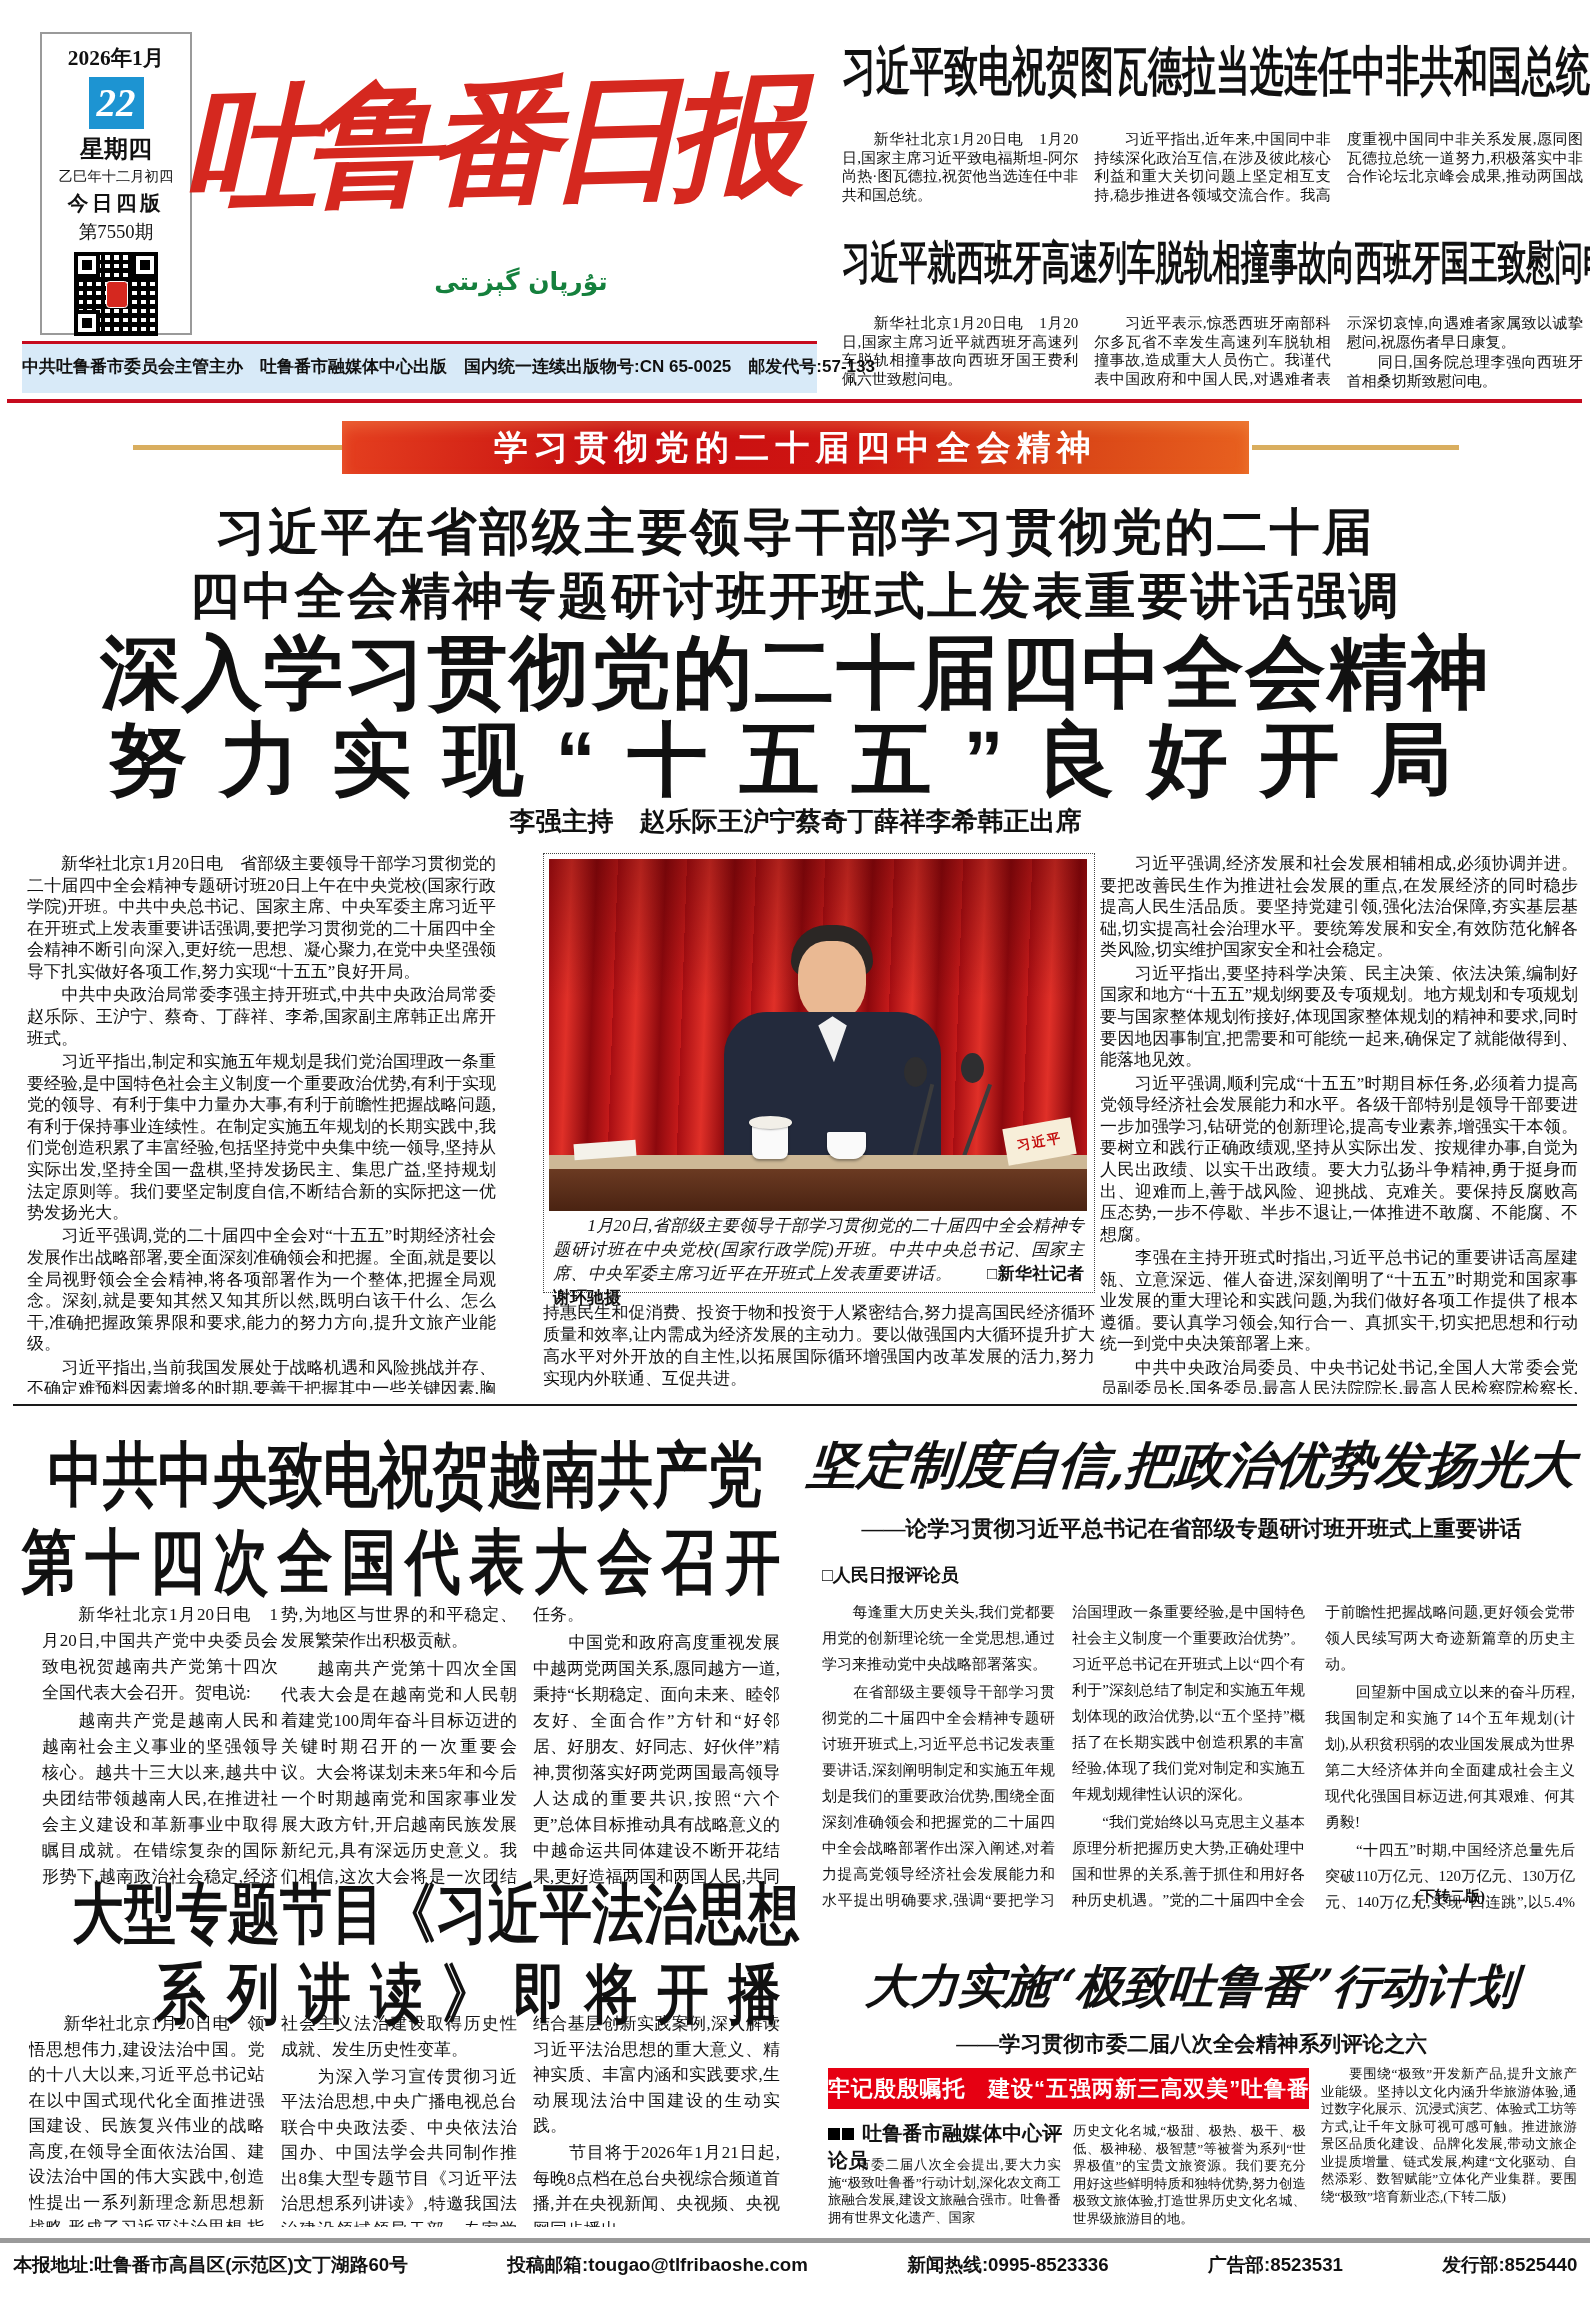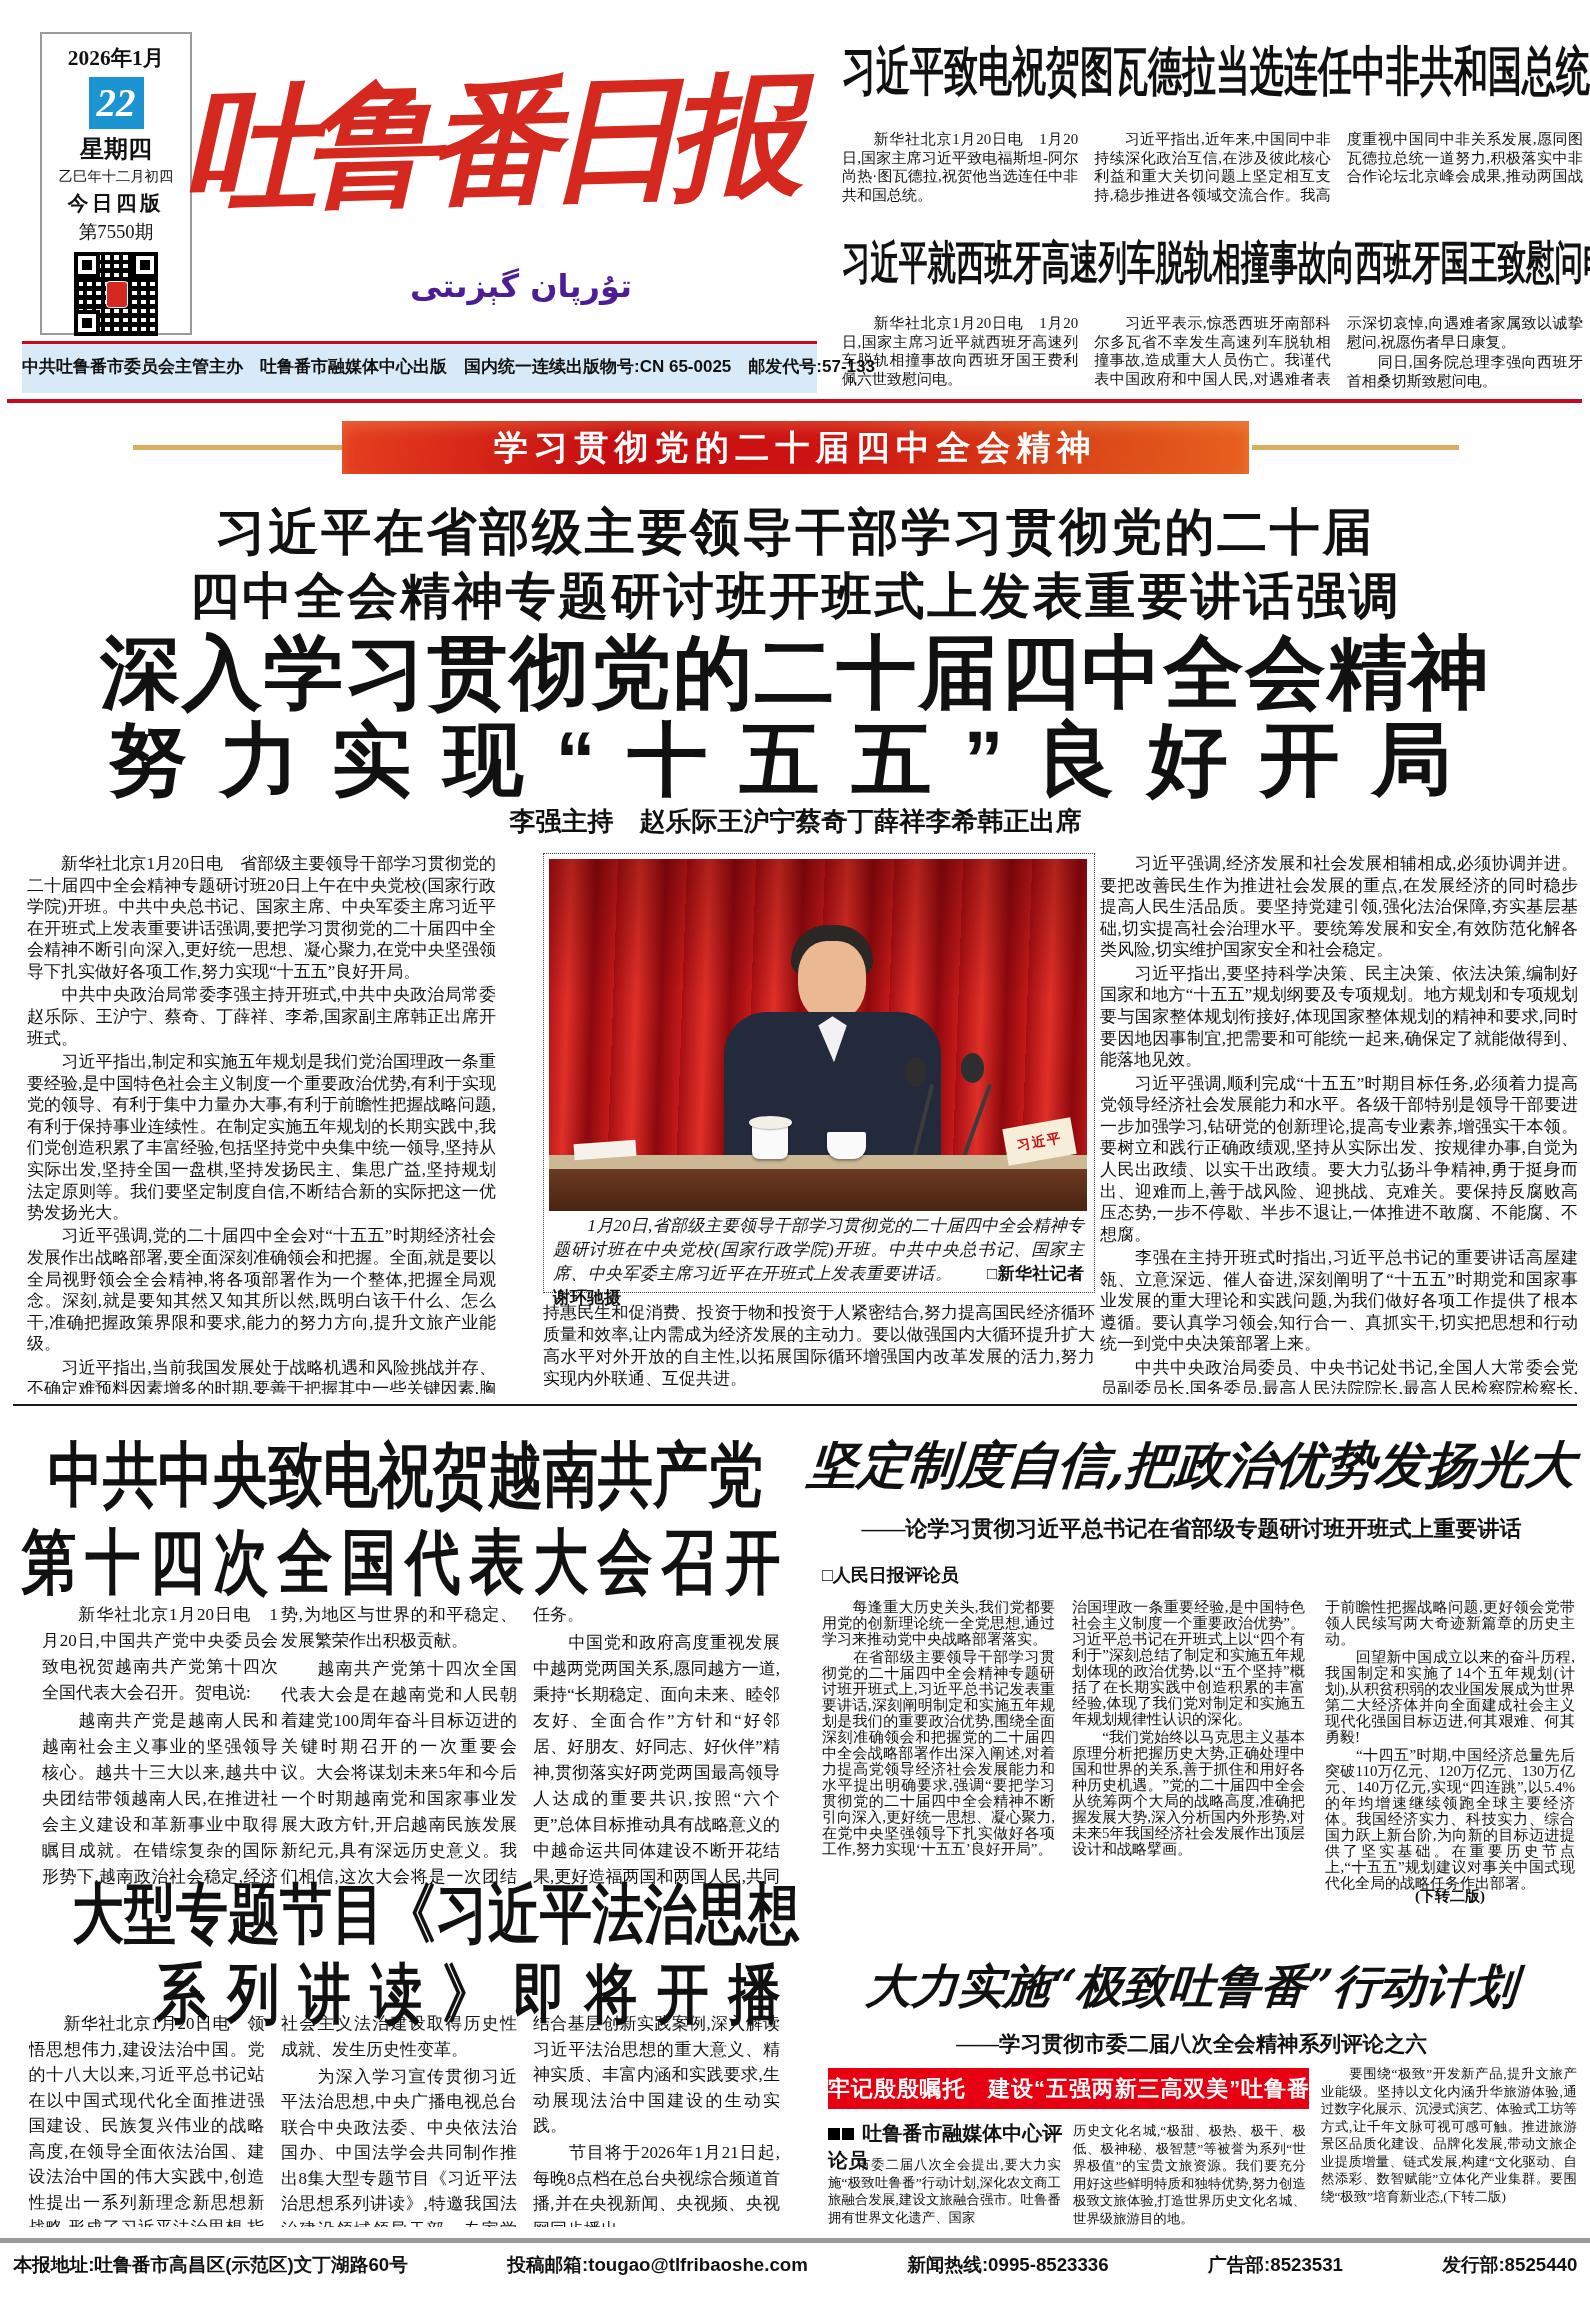--- a/index.html
+++ b/index.html
@@ -21,22 +21,22 @@
       background-image:repeating-linear-gradient(0deg,#000 0 4.5px,transparent 4.5px 9px),
                        repeating-linear-gradient(90deg,#000 0 4.5px,#fff 4.5px 9px);}
   .finder{position:absolute;width:18px;height:18px;border:4.5px solid #000;background:#fff;}
   .finder:after{content:"";position:absolute;left:3.6px;top:3.6px;width:10.7px;height:10.7px;background:#000;}
   .qrbadge{position:absolute;left:32px;top:28.5px;width:19.6px;height:25px;background:#d5281f;border-radius:3.6px;border:0.9px solid #fff;}
   
   .mast-title{left:183px;top:43px;width:624px;height:209px;color:#d5281f;
               font-family:"DejaVu Serif",serif;font-weight:bold;font-style:italic;
               font-size:134px;line-height:196px;letter-spacing:-12.5px;transform:rotate(-1.5deg);
               white-space:nowrap;}
-  .mast-uyghur{left:374px;top:267px;width:294px;text-align:center;color:#4c1d95;font-weight:bold;
-               font-size:32px;direction:rtl;font-family:"DejaVu Sans",sans-serif;}
+  .mast-uyghur{left:374px;top:267px;width:294px;text-align:center;color:#15803d;font-weight:bold;
+               font-size:25px;direction:rtl;font-family:"DejaVu Sans",sans-serif;}
   .infobar{left:22px;top:341px;width:795px;height:49px;background:#d8eaf8;border-top:3.6px solid #c60b1e;
            text-align:center;font-family:"Liberation Sans",sans-serif;font-size:17px;font-weight:bold;
            line-height:45px;white-space:nowrap;}
   .redrule{left:7.1px;top:399px;width:1575px;height:3.6px;background:#c60b1e;}
   
   .tr-head1{left:842px;top:36px;width:741px;text-align:center;white-space:nowrap;}
   .tr-head1 span{display:inline-block;font-size:34px;font-weight:900;letter-spacing:0px;
                  transform:scaleY(1.55);transform-origin:top center;font-family:"Liberation Serif",serif;}
   .tr-body1{left:842px;top:130px;width:741px;height:80px;column-count:3;column-gap:16px;
             font-size:15px;line-height:18.7px;overflow:hidden;}
@@ -103,21 +103,21 @@
   .law-h2{top:1935px;}
   .law-h2 span{letter-spacing:19.6px;}
   .law-c1{left:28.5px;top:2011px;width:236px;height:216px;font-size:17px;line-height:25.5px;}
   .law-c2{left:281px;top:2011px;width:236px;height:216px;font-size:17px;line-height:25.5px;}
   .law-c3{left:533px;top:2011px;width:247px;height:216px;font-size:17px;line-height:25.5px;}
   
   .ed-head{left:806px;top:1432px;width:771px;text-align:center;font-family:"DejaVu Serif",serif;
            font-size:50px;font-weight:900;font-style:italic;transform:skewX(-4deg);white-space:nowrap;}
   .ed-sub{left:806px;top:1514px;width:771px;text-align:center;font-size:22px;font-weight:bold;}
   .ed-byline{left:822px;top:1563px;font-size:18px;font-weight:bold;}
-  .edcol{font-size:15px;line-height:16px;overflow:hidden;}
+  .edcol{font-size:15px;line-height:26px;overflow:hidden;}
   .ed-c1{left:822px;top:1599px;width:233px;height:310px;}
   .ed-c2{left:1072px;top:1599px;width:233px;height:310px;}
   .ed-c3{left:1325px;top:1599px;width:250px;height:310px;}
   .jump{text-align:center;font-weight:bold;}
   
   .tp-head{left:806px;top:1956px;width:771px;text-align:center;font-family:"DejaVu Serif",serif;
            font-size:46px;font-weight:900;font-style:italic;transform:skewX(-4deg);white-space:nowrap;}
   .tp-sub{left:806px;top:2029px;width:771px;text-align:center;font-size:21.4px;font-weight:bold;}
   .tp-slogan{left:828px;top:2068px;width:481px;height:41px;background:#e60012;color:#fff;
              font-family:"Liberation Sans",sans-serif;font-size:22px;font-weight:bold;

